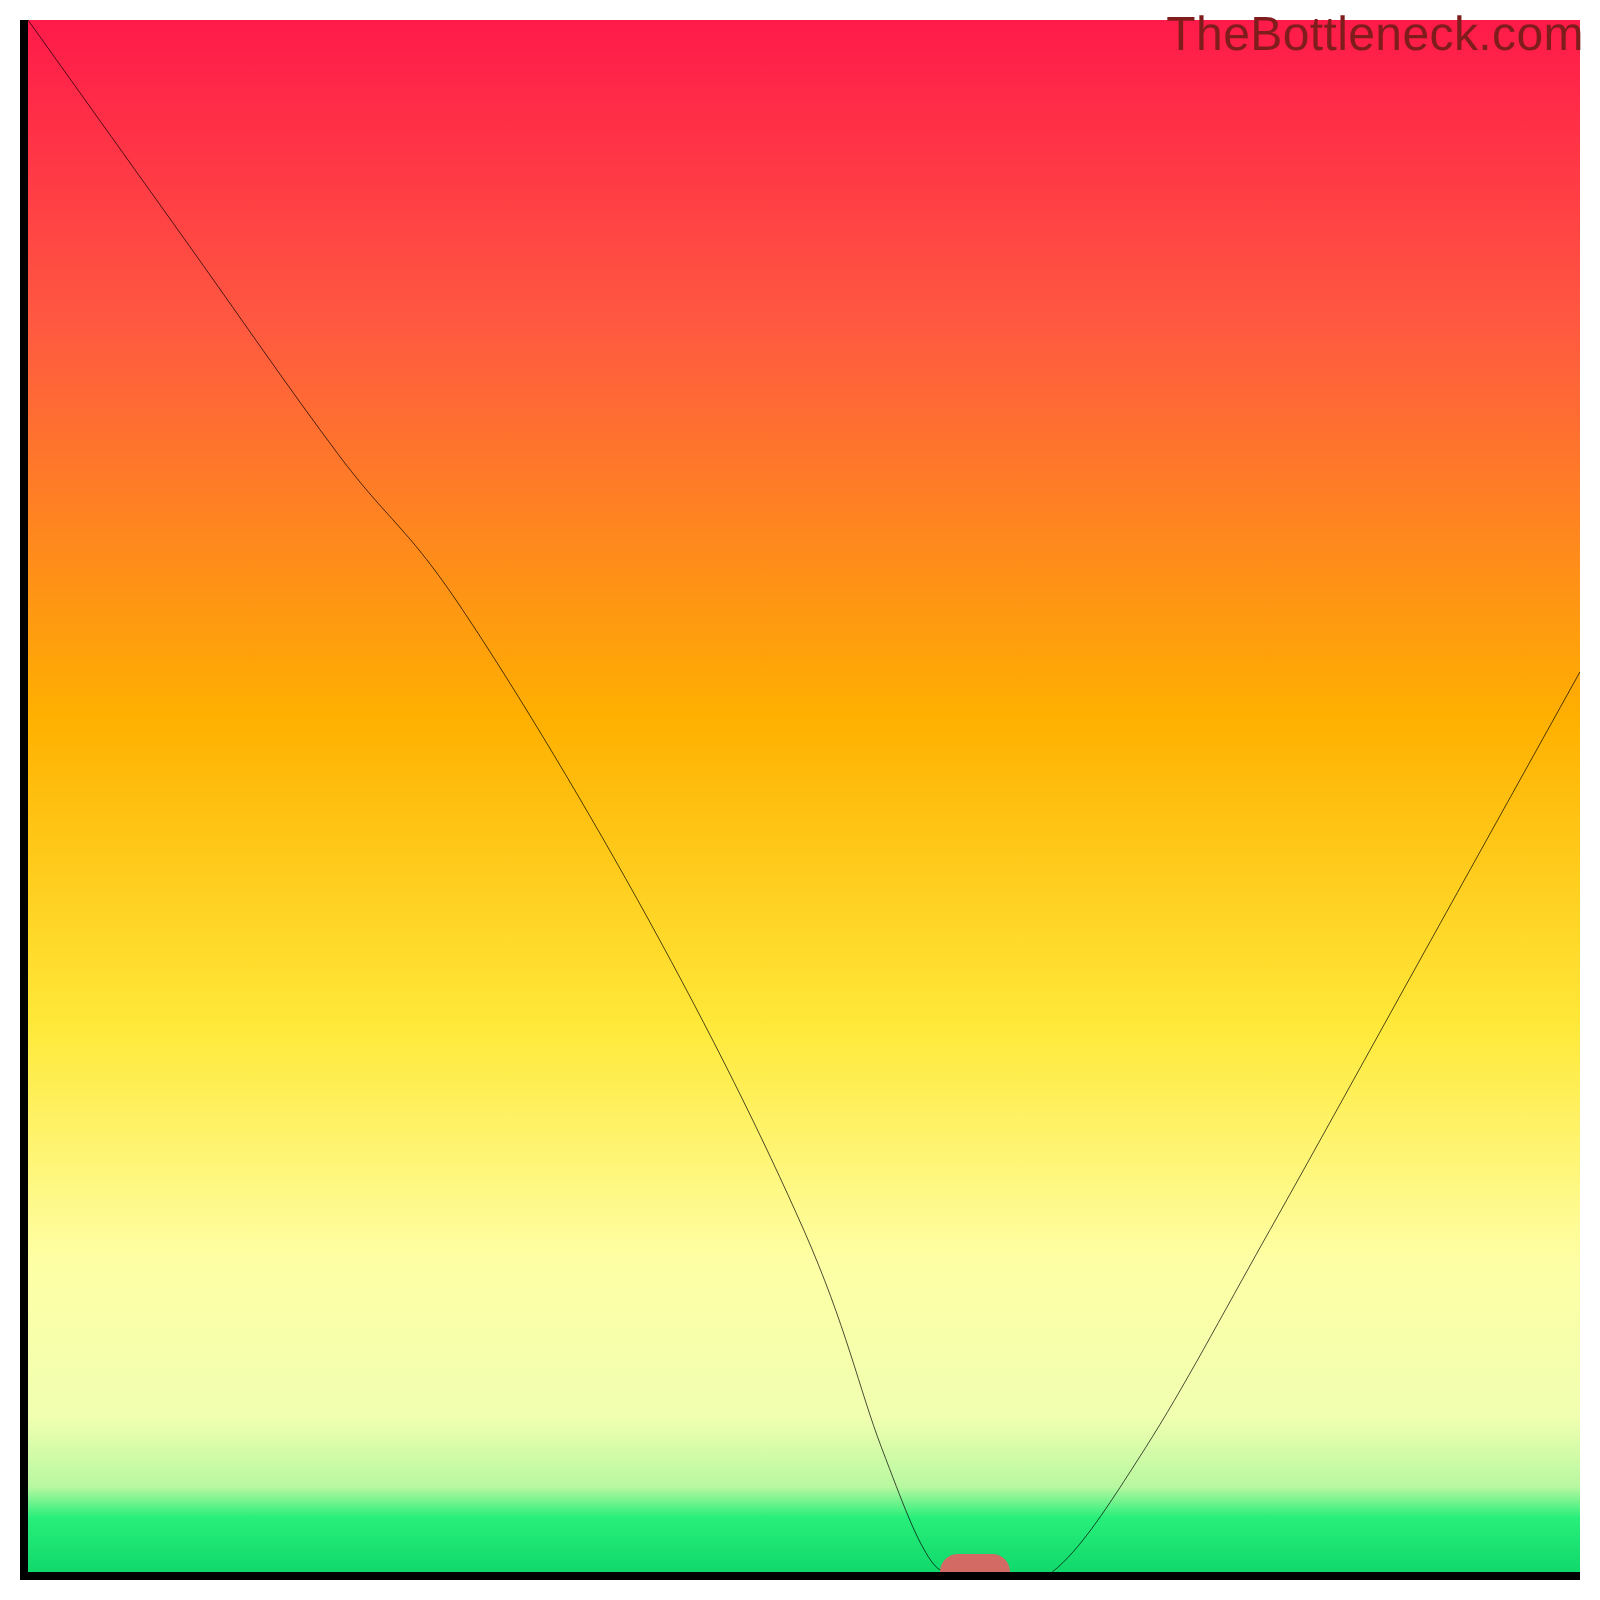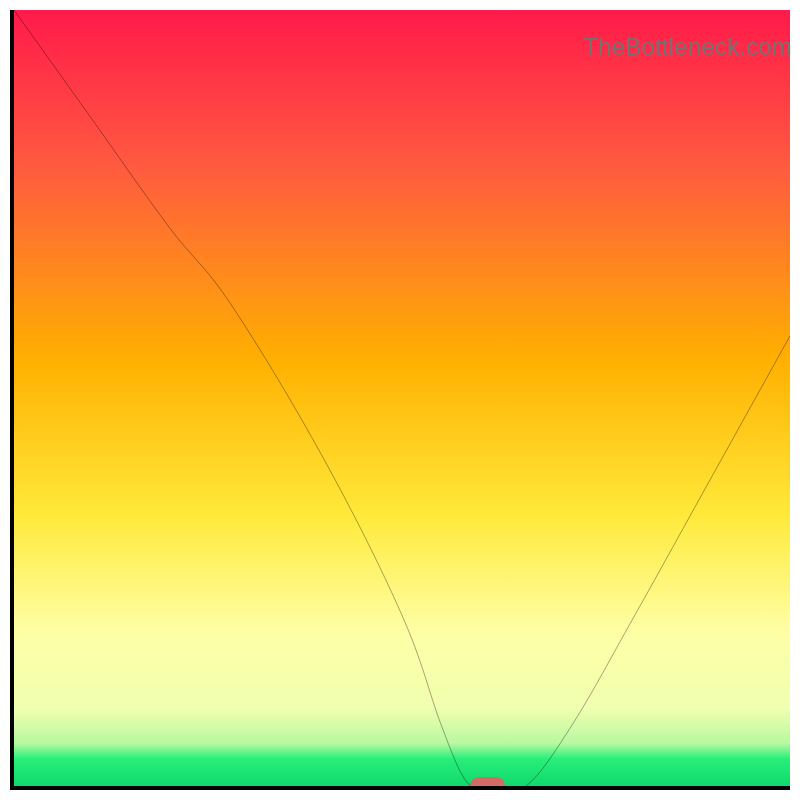--- a/index.html
+++ b/index.html
@@ -15,24 +15,23 @@
     position: relative;
     width: 800px;
     height: 800px;
   }
   .watermark {
     position: absolute;
     top: 4px;
     right: 8px;
     font-size: 24px;
     font-weight: 500;
-    color: #737373;
+    color: #7f1d1d;
     letter-spacing: 0.2px;
     z-index: 5;
-    margin-top: 29px;
   }
   .plot {
     position: absolute;
     left: 10px;
     top: 10px;
     width: 780px;
     height: 780px;
     border-left: 4px solid #000;
     border-bottom: 4px solid #000;
     box-sizing: border-box;

